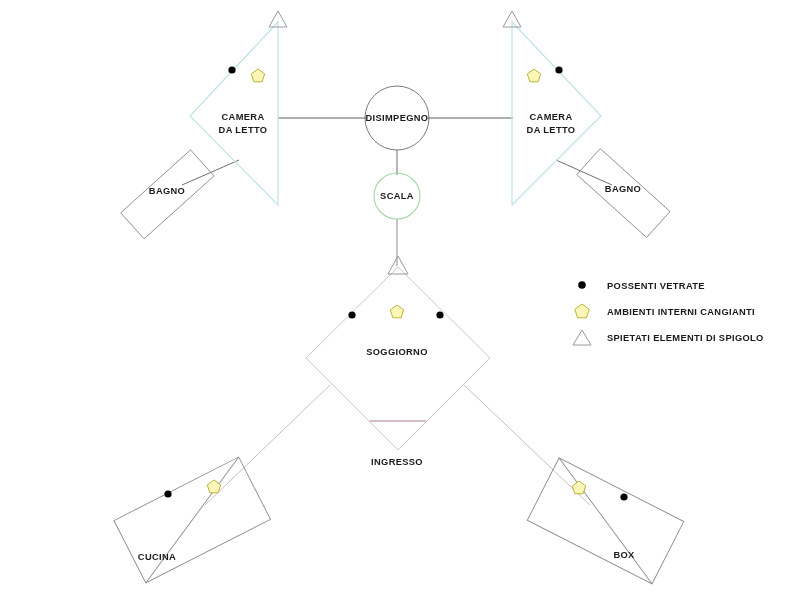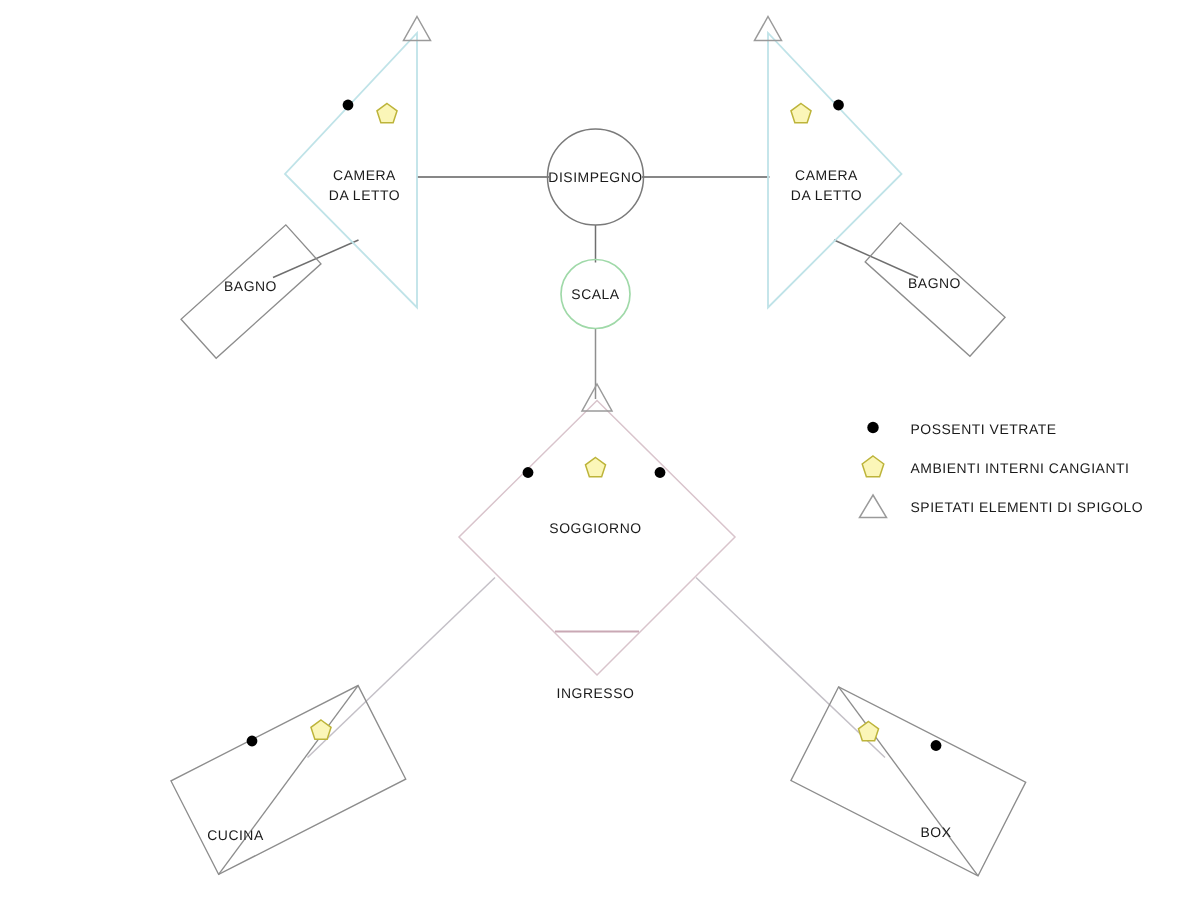--- a/index.html
+++ b/index.html
@@ -10,20 +10,21 @@
   }
   body {
     font-family: "Liberation Sans", sans-serif;
   }
   #canvas-wrap {
     position: relative;
     width: 800px;
     height: 595px;
     background: #ffffff;
     overflow: hidden;
+    font-weight: bold;
   }
   svg#diagram {
     display: block;
     width: 800px;
     height: 607px;
   }
   text.room-label {
     font-family: "Liberation Sans", sans-serif;
     font-size: 9.3px;
     fill: #1a1a1a;

